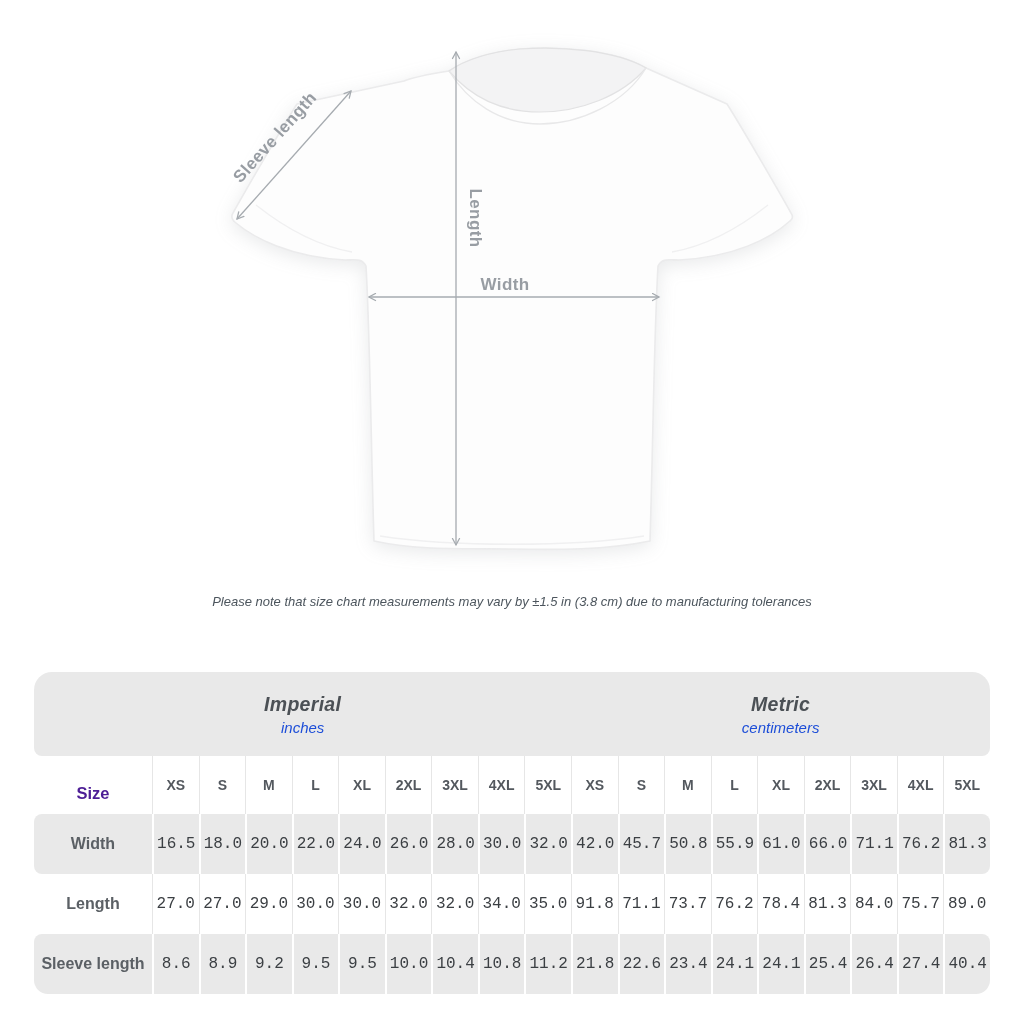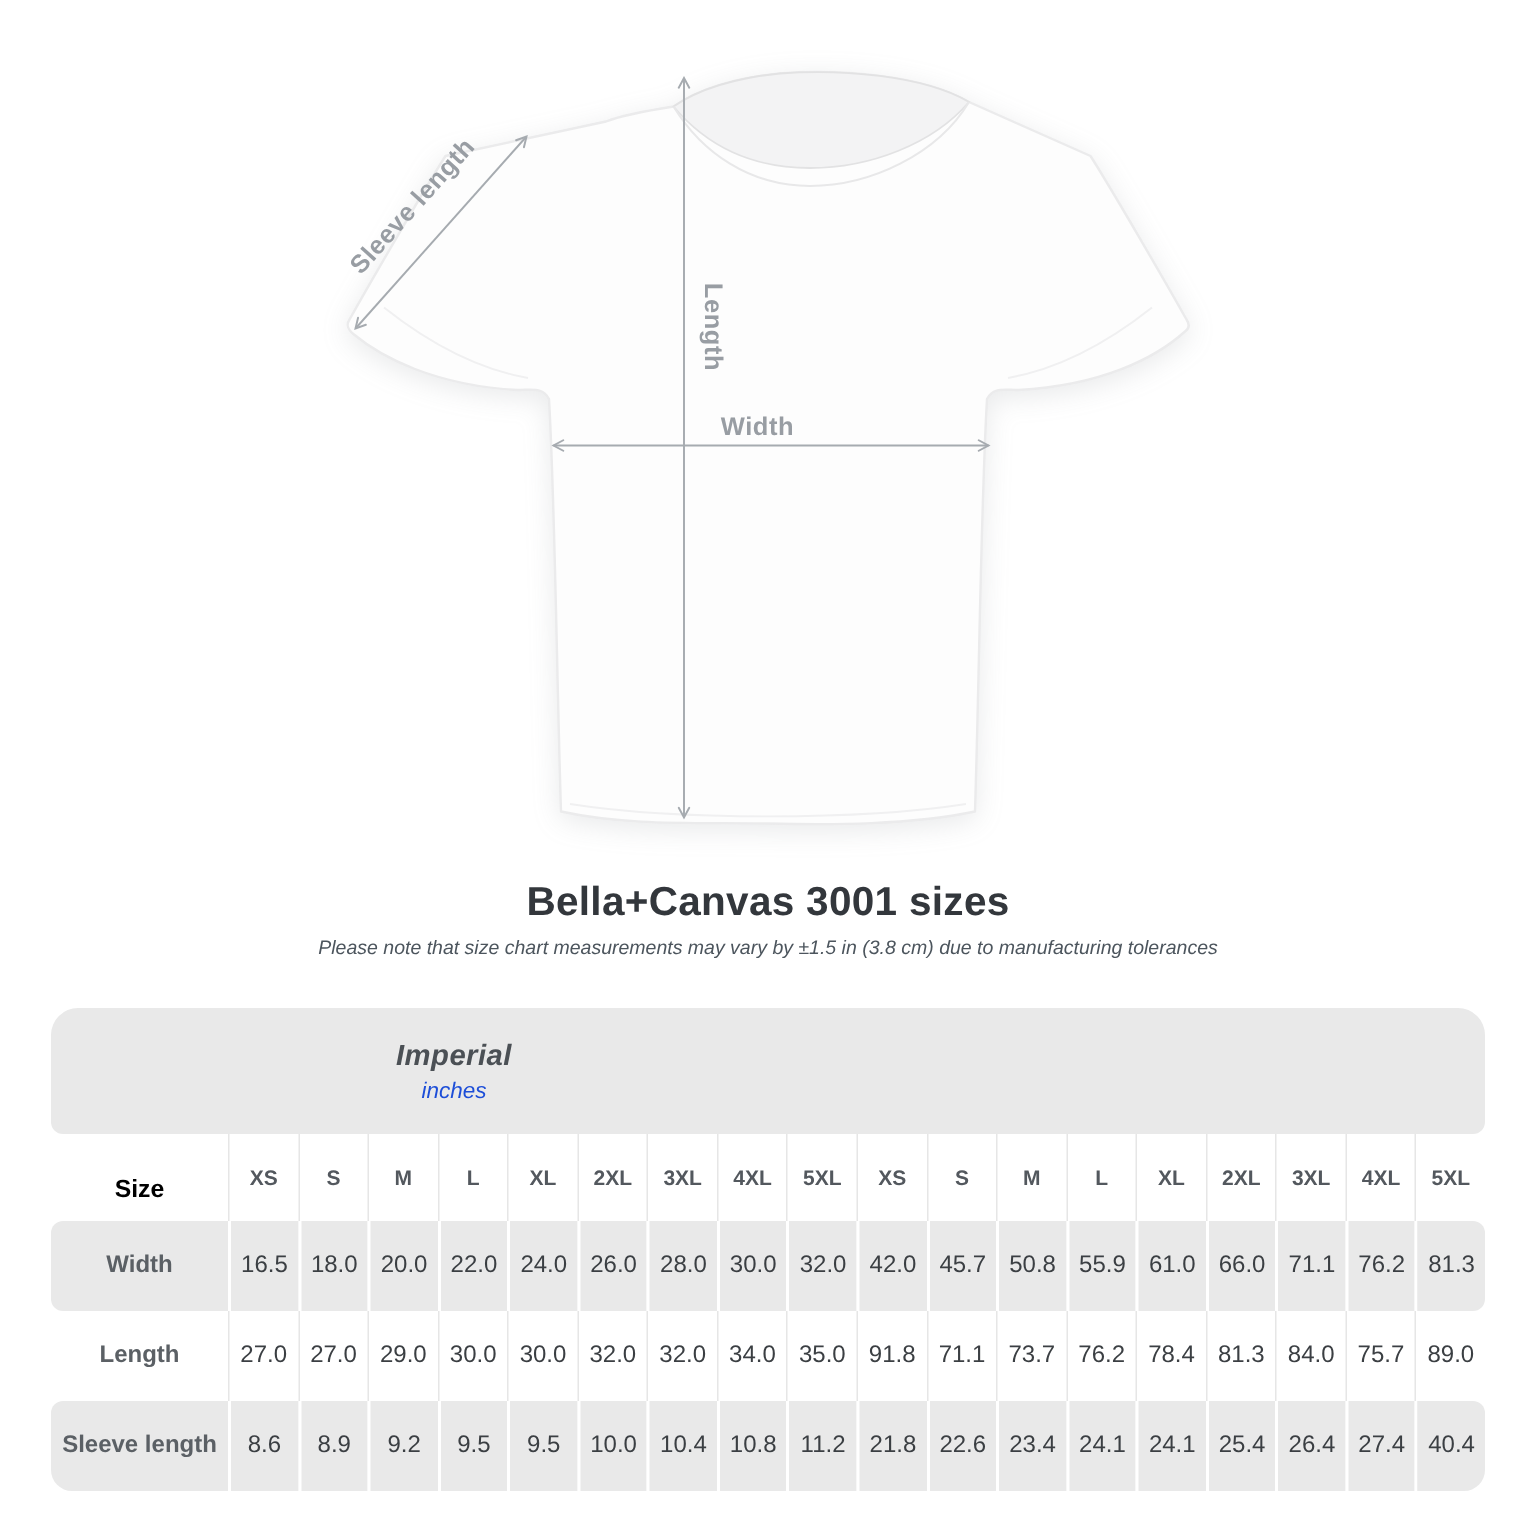--- a/index.html
+++ b/index.html
@@ -34,23 +34,23 @@
   .row-size>div,.row-white>div{border-left:1px solid #e6e6e6;background:#fff;}
   .row-size>div:first-child,.row-white>div:first-child{border-left:none;}
   .row-gray{height:60px;}
   .row-gray>div{background:#e9e9e9;border-left:2px solid #fff;}
   .row-gray>div:first-child{border-left:none;border-radius:8px 0 0 8px;}
   .row-gray>div:last-child{border-radius:0 8px 8px 0;}
   .row-gray.last>div:first-child{border-radius:8px 0 0 14px;}
   .row-gray.last>div:last-child{border-radius:0 8px 14px 0;}
 
   .cell-label{font-weight:bold;font-size:16px;color:#5b6065;}
-  .size-head{font-weight:bold;font-size:16.5px;color:#000000;margin-top:16px;}
+  .size-head{font-weight:bold;font-size:16.5px;color:#4c1d95;margin-top:16px;}
   .size-val{font-weight:bold;font-size:14px;color:#53585e;}
-  .num{font-size:16px;color:#3b3f43;}
+  .num{font-size:16px;color:#3b3f43;font-family:Liberation Mono, monospace;}
 </style>
 </head>
 <body>
 
 <div class="stage">
 
   <svg class="diagram" viewBox="0 0 1024 580">
     <defs>
       <marker id="ah-e" markerWidth="10" markerHeight="10" refX="7.5" refY="4.5" orient="auto" markerUnits="userSpaceOnUse">
         <path d="M1,1 L7.5,4.5 L1,8" fill="none" stroke="#a6abb0" stroke-width="1.3" stroke-linecap="round"></path>
@@ -95,30 +95,33 @@
       <line class="ann-line" x1="369" y1="297" x2="659" y2="297" marker-start="url(#ah-s)" marker-end="url(#ah-e)"></line>
       <line class="ann-line" x1="351" y1="91" x2="237" y2="219" marker-start="url(#ah-s)" marker-end="url(#ah-e)"></line>
 
       <text class="ann-label" x="505" y="290" text-anchor="middle">Width</text>
       <text class="ann-label" x="470" y="218" text-anchor="middle" transform="rotate(90,470,218)">Length</text>
       <text class="ann-label" text-anchor="middle" transform="translate(279,141) rotate(-48)">Sleeve length</text>
     </g>
   </svg>
 
   <div class="caption">
-    <h1>Bella+Canvas 3001 sizes</h1>
     <p>Please note that size chart measurements may vary by ±1.5 in (3.8 cm) due to manufacturing tolerances</p>
   </div>
 
   <div class="table-wrap">
 
     <div class="band">
       <div class="half imperial">
         <div class="unit-name">Imperial</div>
         <div class="unit-sub">inches</div>
+      </div>
+      <div class="half metric">
+        <div class="unit-name">Metric</div>
+        <div class="unit-sub">centimeters</div>
       </div>
     </div>
 
     <div class="tr row-size">
       <div class="size-head">Size</div>
       <div class="size-val">XS</div>
       <div class="size-val">S</div>
       <div class="size-val">M</div>
       <div class="size-val">L</div>
       <div class="size-val">XL</div>

